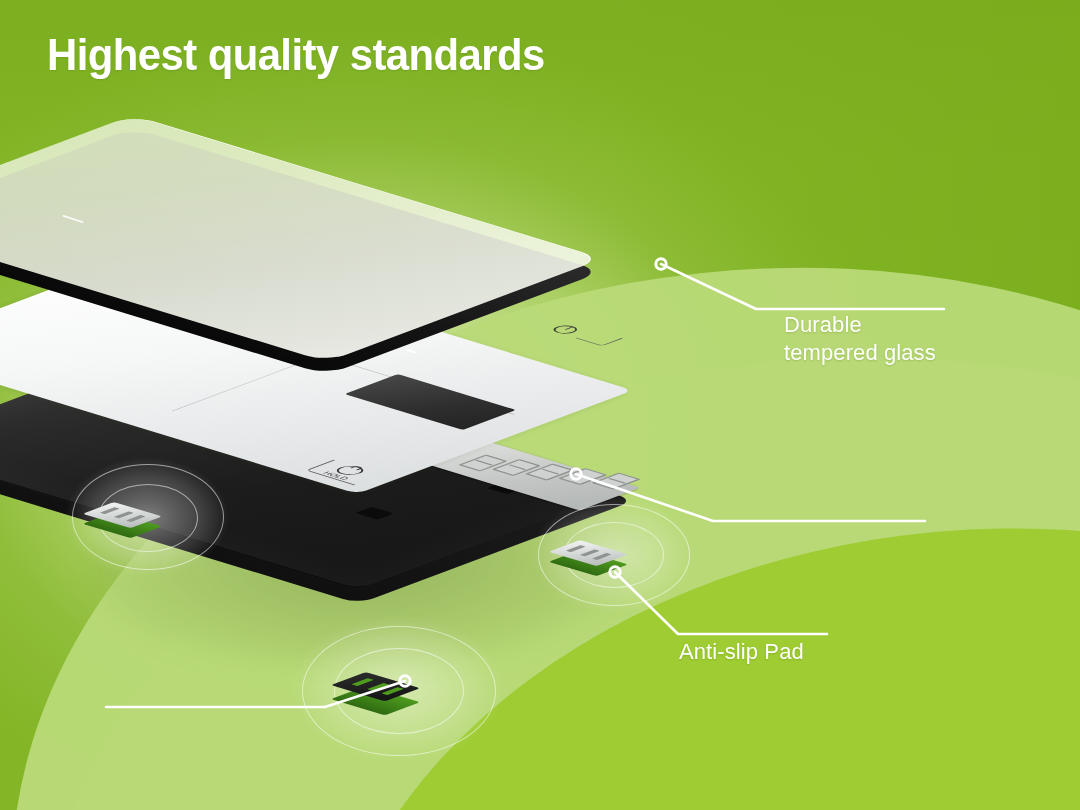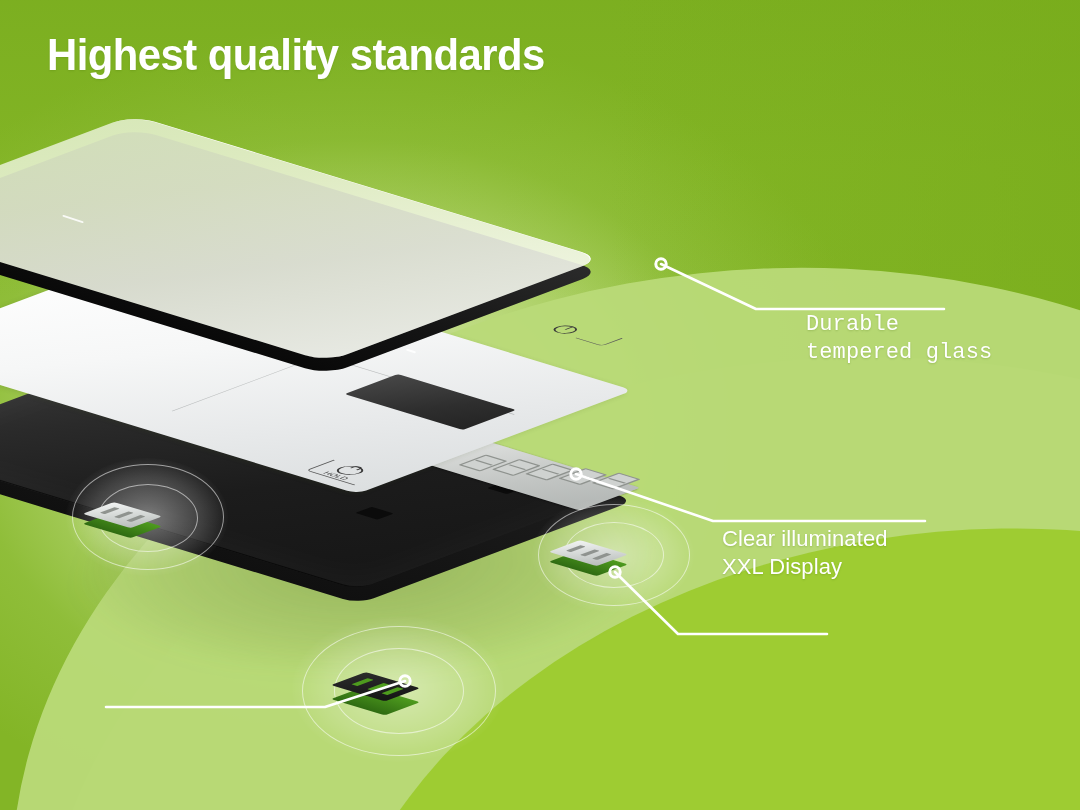--- a/index.html
+++ b/index.html
@@ -308,21 +308,20 @@
       <polyline points="405,681 325,707 106,707"></polyline>
     </g>
     <g fill="none" stroke="#ffffff" stroke-width="3">
       <circle cx="661" cy="264" r="5.2"></circle>
       <circle cx="576" cy="474" r="5.2"></circle>
       <circle cx="615" cy="572" r="5.2"></circle>
       <circle cx="405" cy="681" r="5.2"></circle>
     </g>
   </svg>
 
-  <div class="callout" style="left:806px;top:311px;font-family:Liberation Mono, monospace;">Durable
+  <div class="callout" style="left:784px;top:311px;">Durable
 tempered glass</div>
 
-  <div class="callout" style="left:722px;top:525px;">Clear illuminated
-XXL Display</div>
-
+
+  <div class="callout" style="left:679px;top:638px;">Anti-slip Pad</div>
 
 
 </div>
 
 </body></html>

